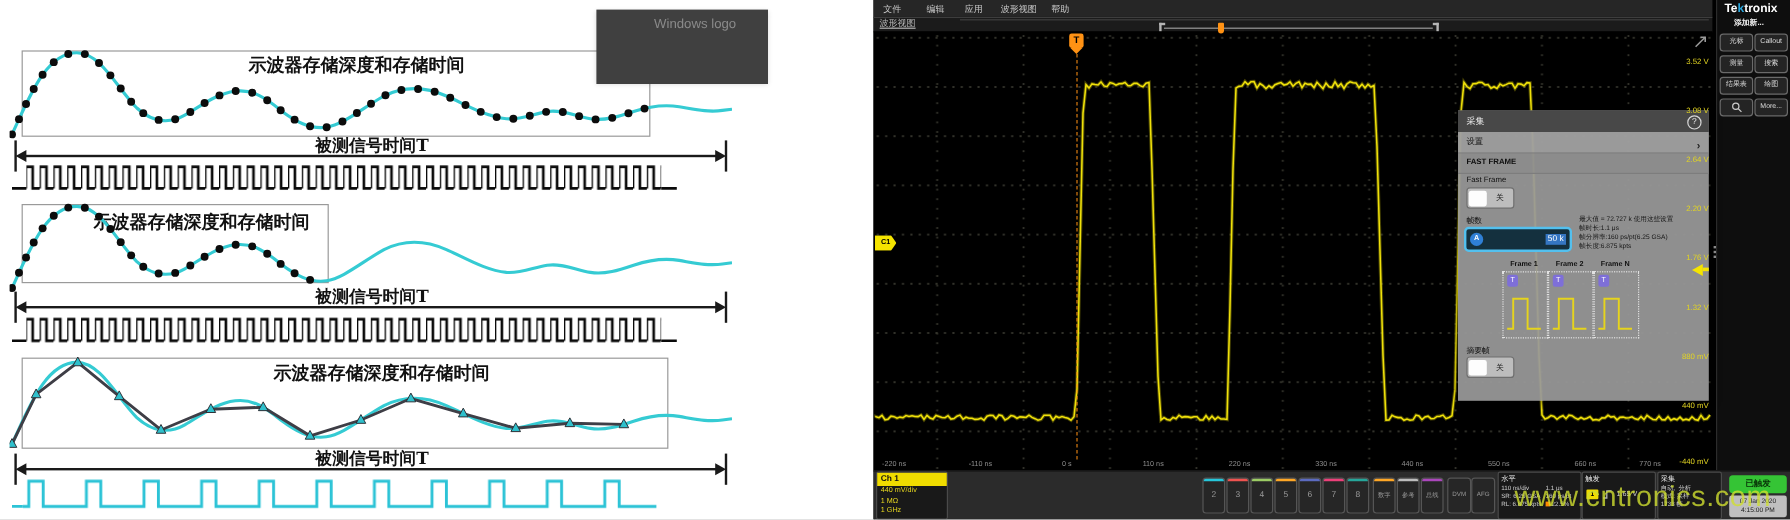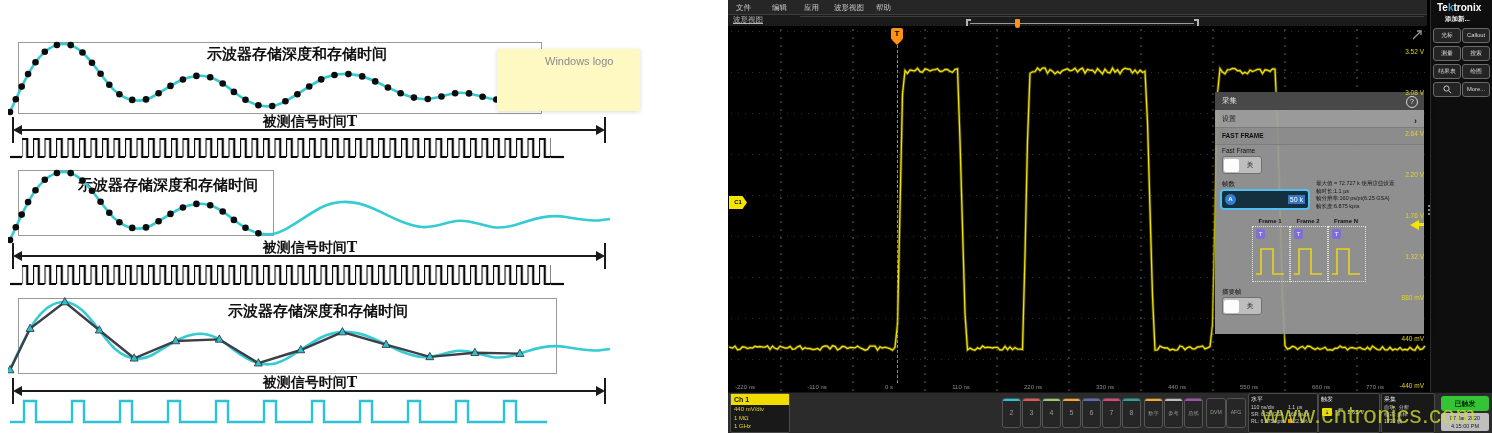--- a/index.html
+++ b/index.html
@@ -10,21 +10,21 @@
   .dg-title{font-family:"DejaVu Serif",serif;font-weight:bold;font-size:15px;color:#111;
             white-space:nowrap;transform:translateX(-50%);}
   .dg-axis{font-family:"DejaVu Serif",serif;font-weight:bold;font-size:14px;color:#111;
            white-space:nowrap;transform:translateX(-50%);}
   .dg-box{border:1px solid #9a9a9a;}
   .arr-line{height:2px;background:#1a1a1a;}
   .arr-head{width:0;height:0;border-top:5px solid transparent;border-bottom:5px solid transparent;}
   .arr-head.l{border-right:9px solid #1a1a1a;}
   .arr-head.r{border-left:9px solid #1a1a1a;}
   .arr-bar{width:2px;height:26px;background:#1a1a1a;}
-  .toast{background:#fef9c3;box-shadow:0 1px 4px rgba(0,0,0,.15);margin-top:41px;}
+  .toast{background:#404040;box-shadow:0 1px 4px rgba(0,0,0,.15);}
   .toast-text{font-size:11px;color:#8a8a8a;}
   .toast-btn{background:#2e9be6;color:#eaf6ff;font-size:11px;line-height:24px;
              padding-left:8px;border-radius:2px;white-space:nowrap;overflow:hidden;}
   
   #scope{background:#000;border-left:1px solid #3a3a3a;}
   #menubar{background:#262626;}
   .menu-item{font-size:7.5px;color:#c8c8c8;}
   #viewstrip{background:#1b1b1b;border-top:1px solid #3d3d3d;}
   .view-label{font-size:7.5px;color:#b5b5b5;text-decoration:underline;}
   #grid{background-color:#000;

